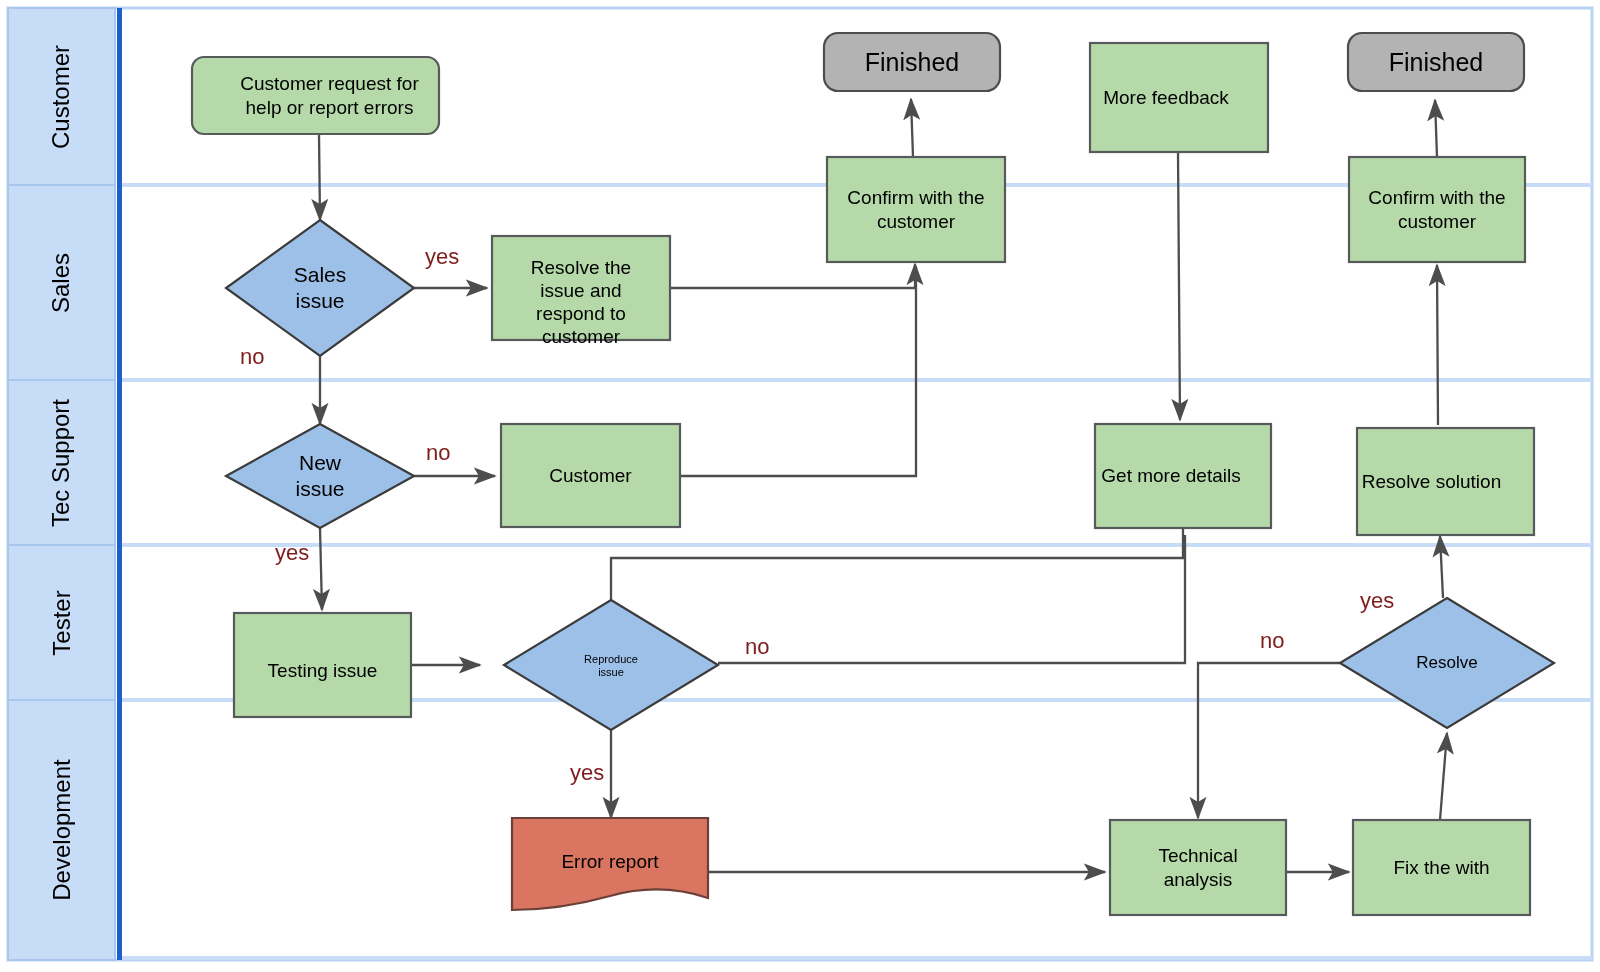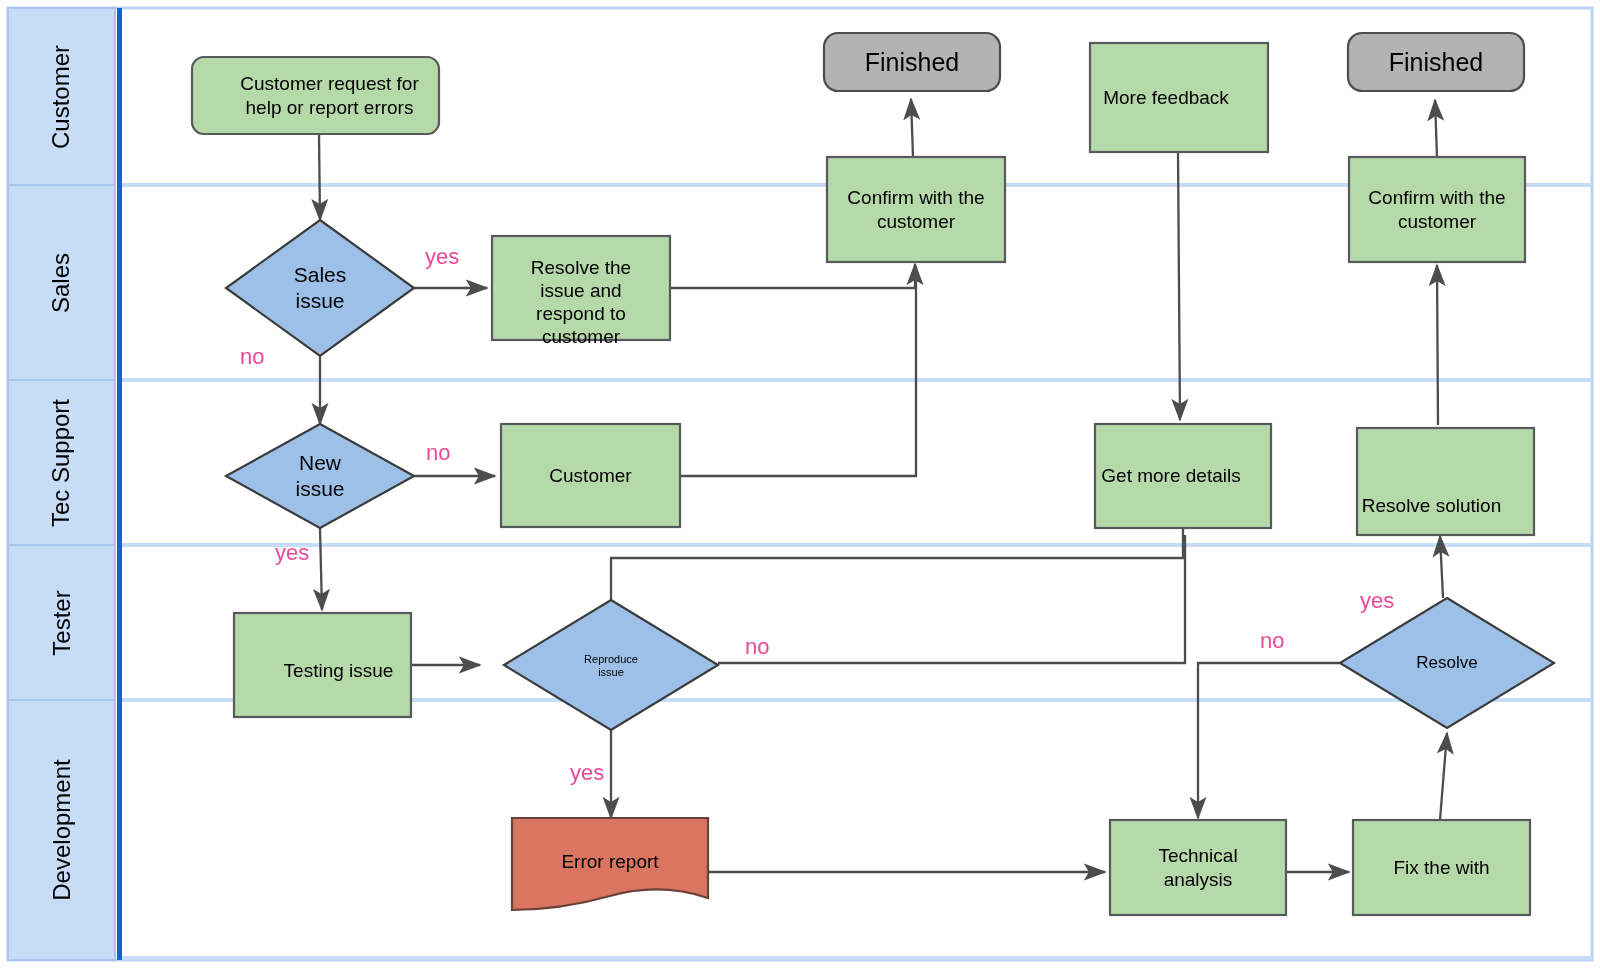--- a/index.html
+++ b/index.html
@@ -37,21 +37,21 @@
     display: flex;
     align-items: center;
     justify-content: center;
     color: #000000;
     font-size: 24px;
     white-space: nowrap;
     transform-origin: center center;
   }
   .edge-label {
     position: absolute;
-    color: #ec4899;
+    color: #7f1d1d;
     font-size: 22px;
     white-space: nowrap;
   }
 </style>
 </head>
 <body>
 
 <div id="canvas">
 
   <svg class="layer" viewBox="0 0 1600 972">
@@ -192,23 +192,23 @@
   <div class="node-label" style="left:1349px; top:157px; width:176px; height:105px; font-size:19px; white-space:pre-line;">Confirm with the
 customer</div>
 
   <div class="node-label" style="left:248px; top:442px; width:144px; height:68px; font-size:21px; white-space:pre-line;">New
 issue</div>
 
   <div class="node-label" style="left:501px; top:424px; width:179px; height:103px; font-size:19px;">Customer</div>
 
   <div class="node-label" style="left:1095px; top:424px; width:152px; height:104px; font-size:19px;">Get more details</div>
 
-  <div class="node-label" style="left:1357px; top:428px; width:149px; height:107px; font-size:19px;margin-top:24px;">Resolve solution</div>
-
-  <div class="node-label" style="left:234px; top:613px; width:177px; height:116px; font-size:19px;margin-left:16px;">Testing issue</div>
+  <div class="node-label" style="left:1357px; top:428px; width:149px; height:107px; font-size:19px;">Resolve solution</div>
+
+  <div class="node-label" style="left:234px; top:613px; width:177px; height:116px; font-size:19px;">Testing issue</div>
 
   <div class="node-label" style="left:536px; top:637px; width:150px; height:58px; font-size:11px; white-space:pre-line;">Reproduce
 issue</div>
 
   <div class="node-label" style="left:1377px; top:643px; width:140px; height:40px; font-size:17px;">Resolve</div>
 
   <div class="node-label" style="left:512px; top:838px; width:196px; height:48px; font-size:19px;">Error report</div>
 
   <div class="node-label" style="left:1110px; top:820px; width:176px; height:95px; font-size:19px; white-space:pre-line;text-align:center;">Technical
 analysis</div>

